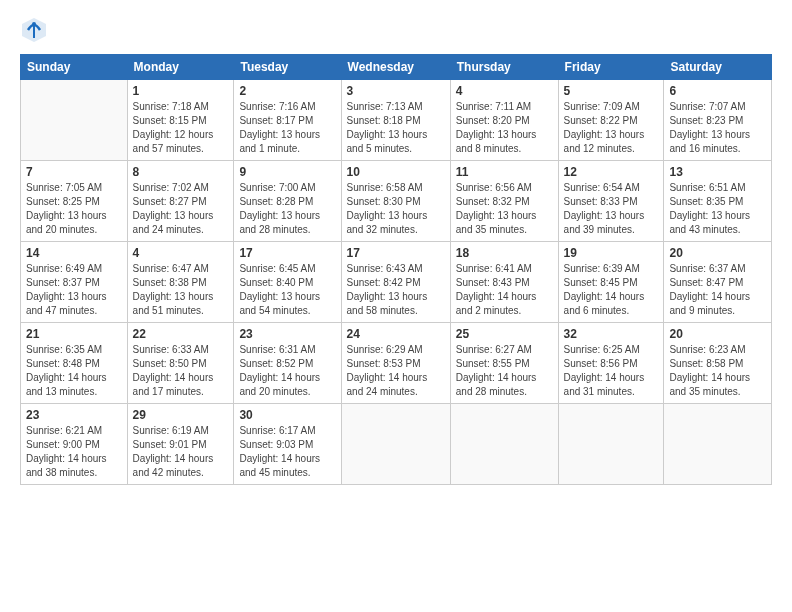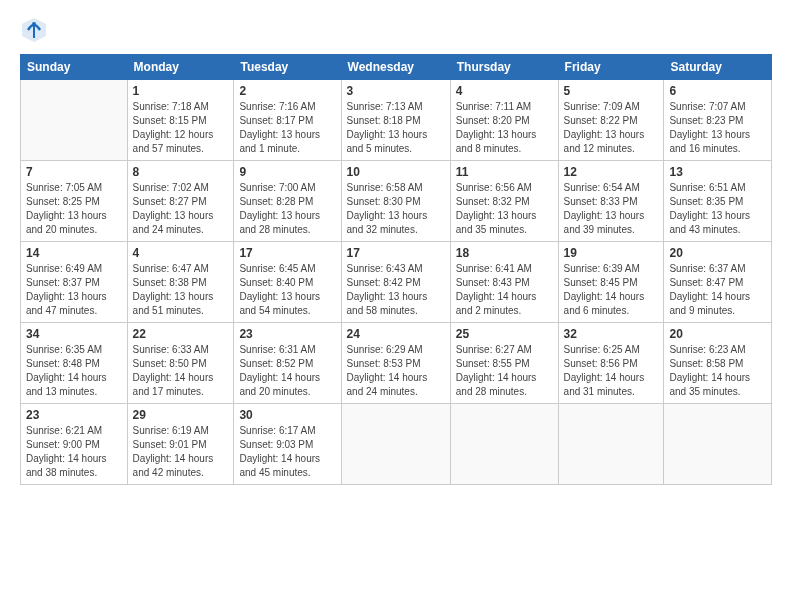--- a/index.html
+++ b/index.html
@@ -220,21 +220,21 @@
             <span class="day-num">19</span>
             <div class="day-info">Sunrise: 6:39 AM<br>Sunset: 8:45 PM<br>Daylight: 14 hours and 6 minutes.</div>
           </td>
           <td>
             <span class="day-num">20</span>
             <div class="day-info">Sunrise: 6:37 AM<br>Sunset: 8:47 PM<br>Daylight: 14 hours and 9 minutes.</div>
           </td>
         </tr>
         <tr class="week-row">
           <td>
-            <span class="day-num">34</span>
+            <span class="day-num">21</span>
             <div class="day-info">Sunrise: 6:35 AM<br>Sunset: 8:48 PM<br>Daylight: 14 hours and 13 minutes.</div>
           </td>
           <td>
             <span class="day-num">22</span>
             <div class="day-info">Sunrise: 6:33 AM<br>Sunset: 8:50 PM<br>Daylight: 14 hours and 17 minutes.</div>
           </td>
           <td>
             <span class="day-num">23</span>
             <div class="day-info">Sunrise: 6:31 AM<br>Sunset: 8:52 PM<br>Daylight: 14 hours and 20 minutes.</div>
           </td>

